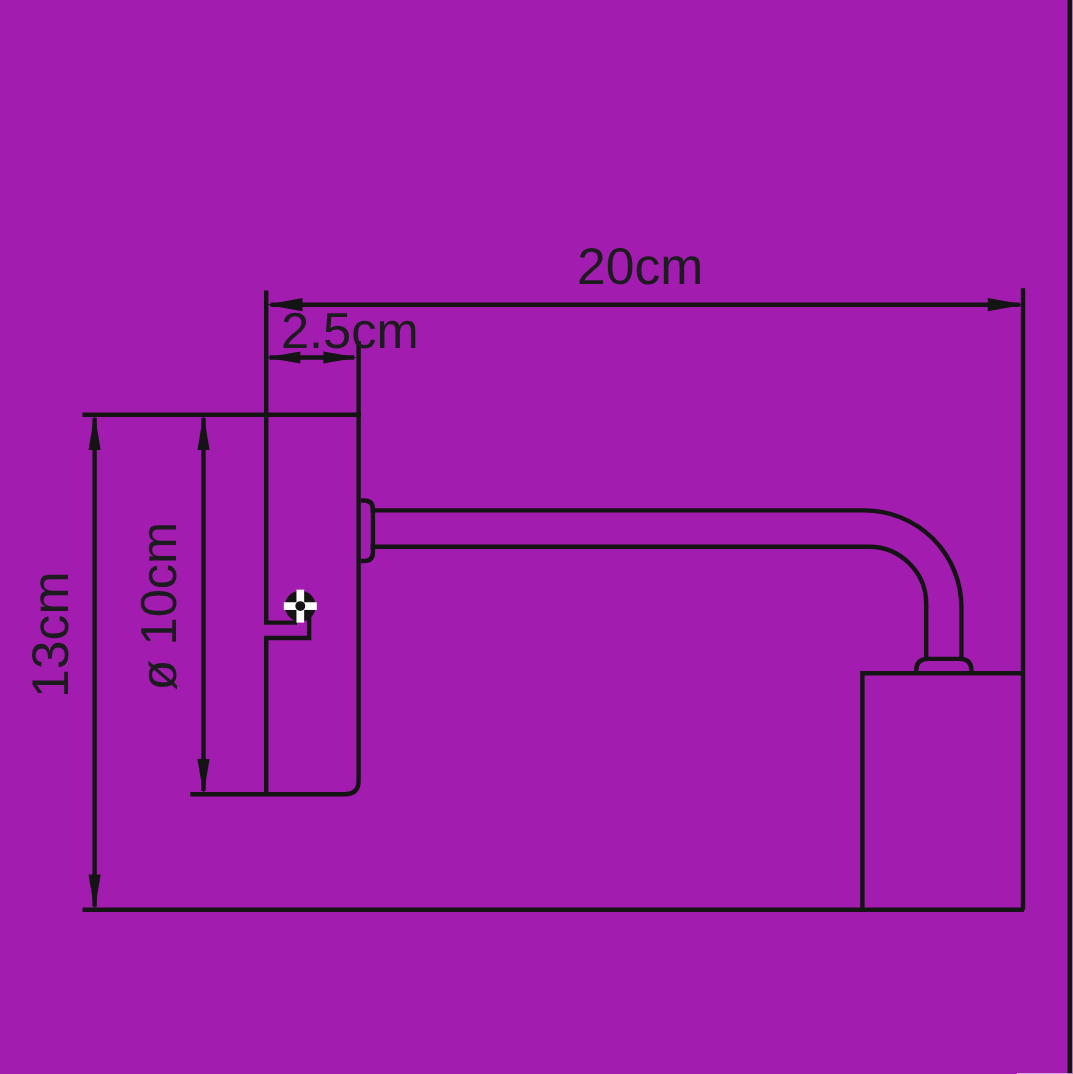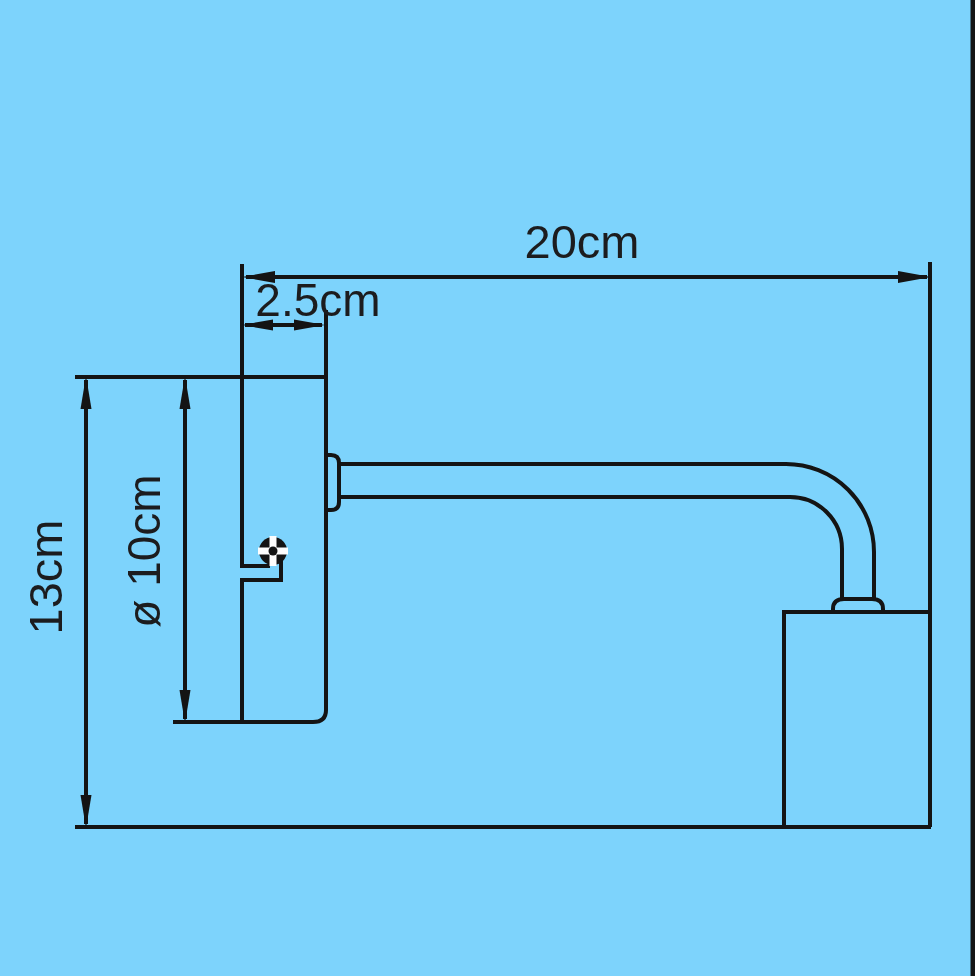--- a/index.html
+++ b/index.html
@@ -4,21 +4,21 @@
 <style>
   html, body {
     margin: 0;
     padding: 0;
     background: #ffffff;
   }
   .stage {
     position: relative;
     width: 975px;
     height: 976px;
-    background: #7dd3fc;
+    background: #a21caf;
     overflow: hidden;
     font-family: "Liberation Sans", sans-serif;
   }
   .stage svg {
     position: absolute;
     inset: 0;
     display: block;
   }
   .line {
     stroke: #141414;

